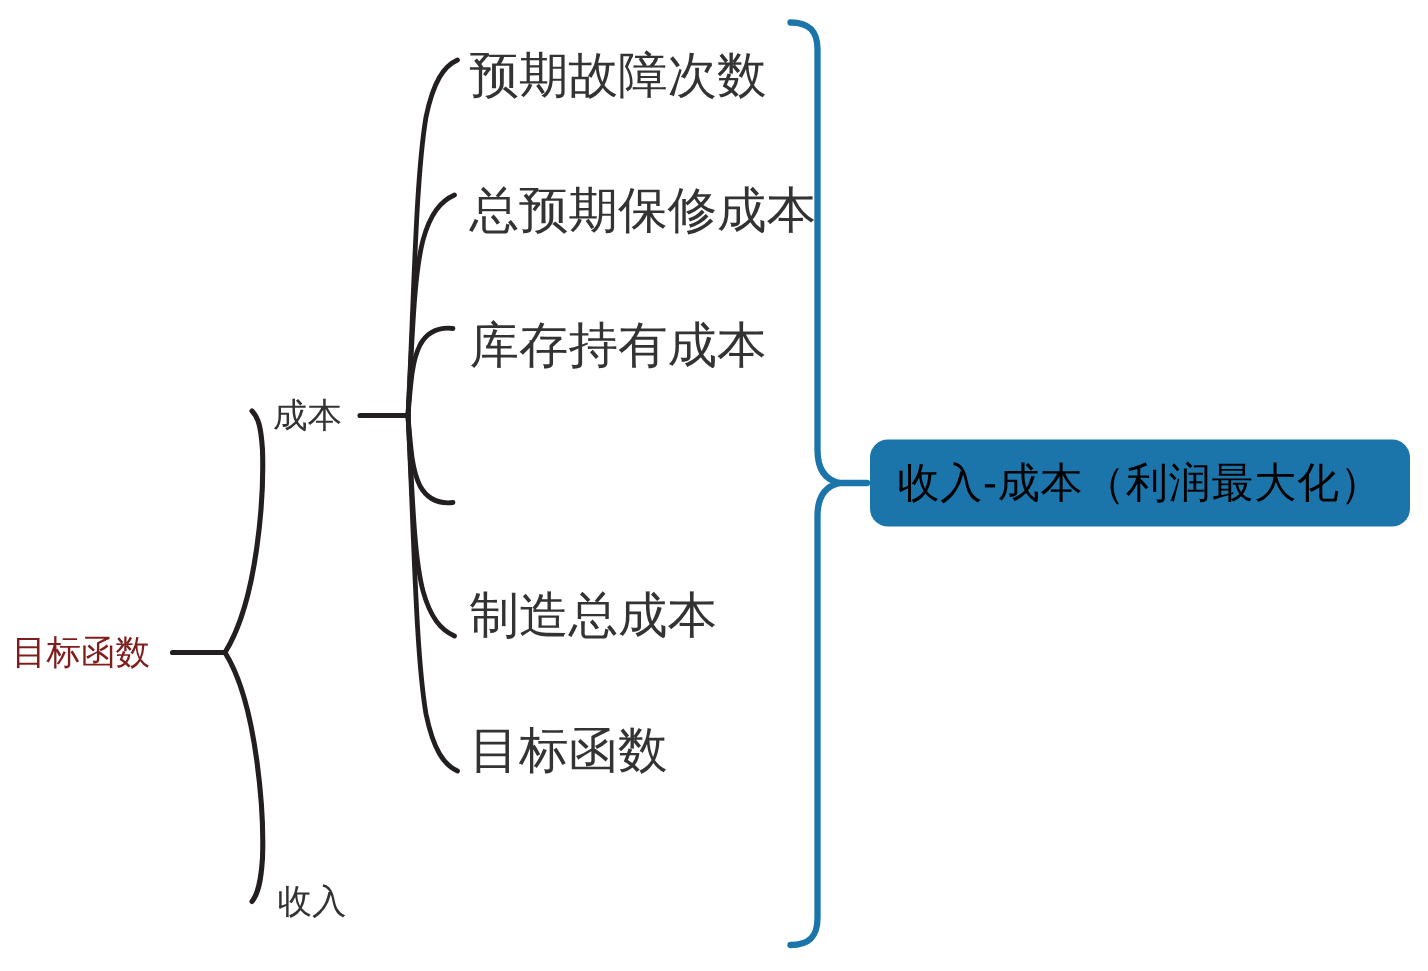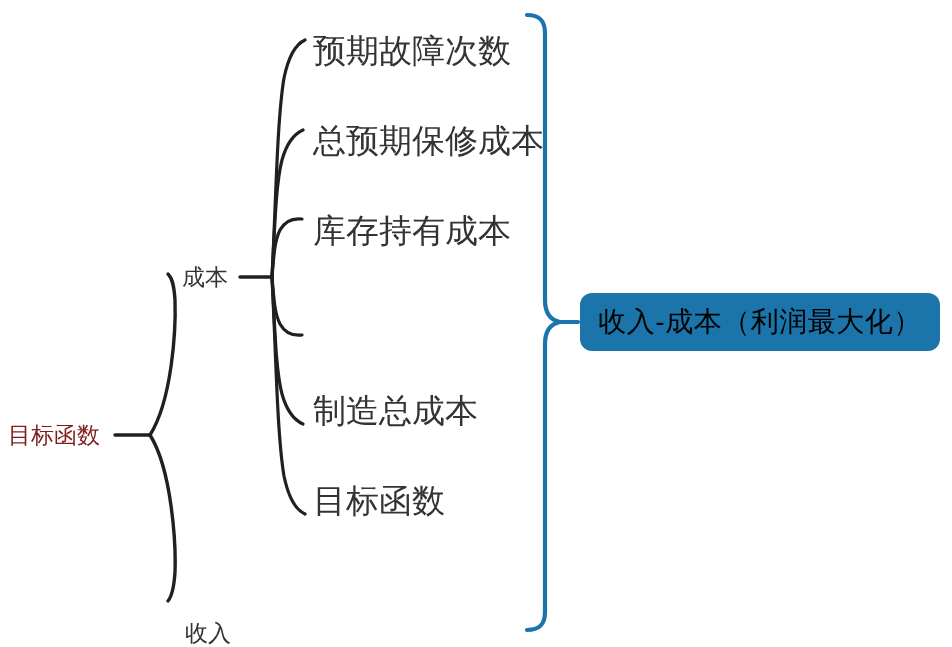--- a/index.html
+++ b/index.html
@@ -97,21 +97,21 @@
                L 545,612
                C 545,624 540,630 527,630"></path>
       <path d="M560,322 L578,322"></path>
     </g>
   </svg>
 
   <div class="node-label" style="left: 8px; top: 435px; color: #7f1d1d;">目标函数</div>
 
   <div class="node-label" style="left: 182px; top: 277px; color: rgb(51, 51, 51);">成本</div>
 
-  <div class="node-label" style="left: 185px; top: 601px; color: rgb(51, 51, 51); margin-top: 32px;">收入</div>
+  <div class="node-label" style="left: 185px; top: 601px; color: rgb(51, 51, 51);">收入</div>
 
   <div class="leaf-label" style="left: 313px; top: 50px; color: rgb(51, 51, 51);">预期故障次数</div>
 
   <div class="leaf-label" style="left: 313px; top: 140px; color: rgb(51, 51, 51);">总预期保修成本</div>
 
   <div class="leaf-label" style="left: 313px; top: 230px; color: rgb(51, 51, 51);">库存持有成本</div>
 
 
   <div class="leaf-label" style="left: 313px; top: 410px; color: rgb(51, 51, 51);">制造总成本</div>
 

